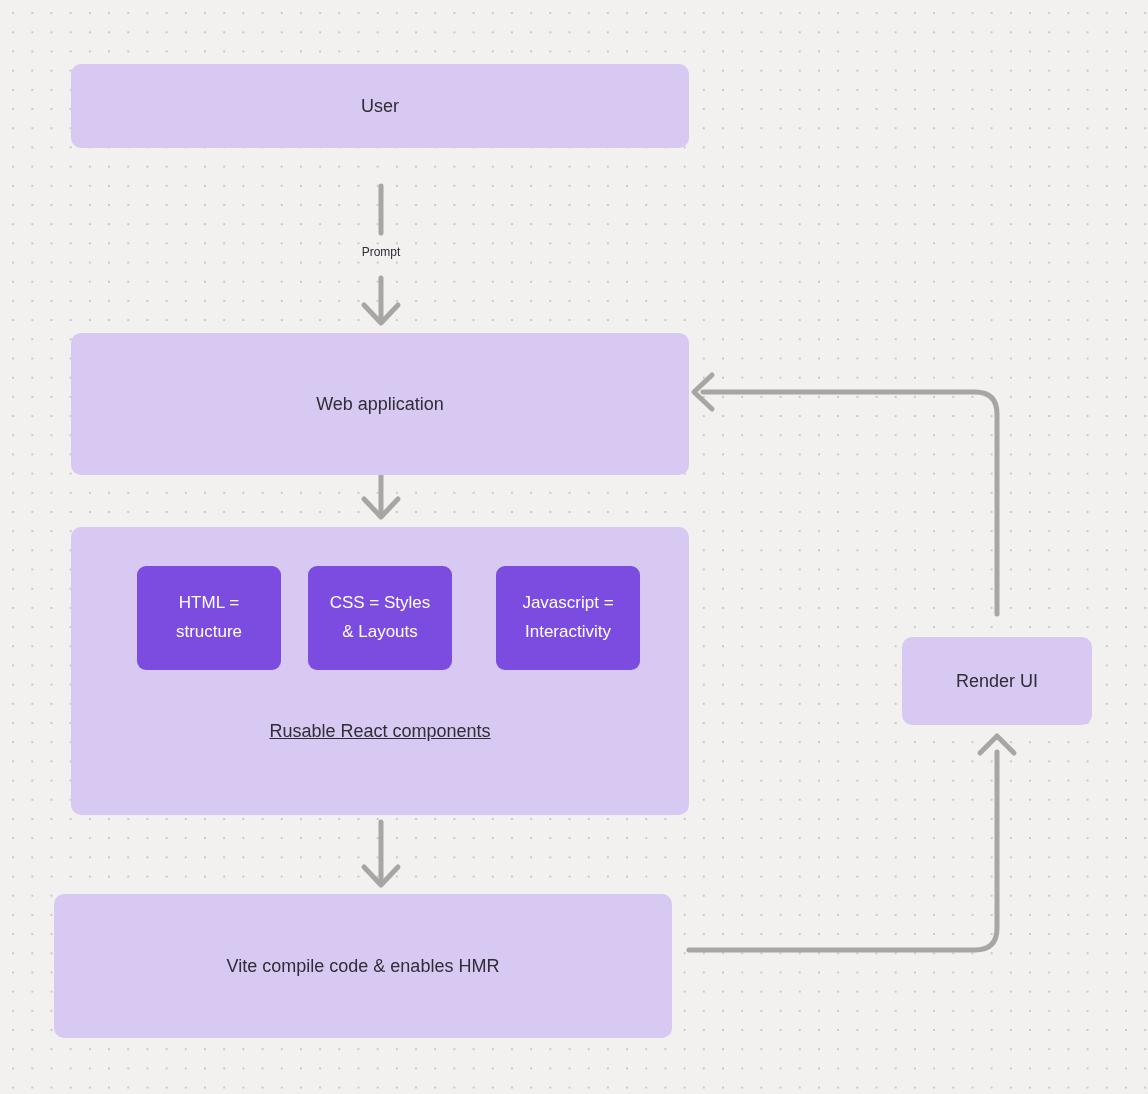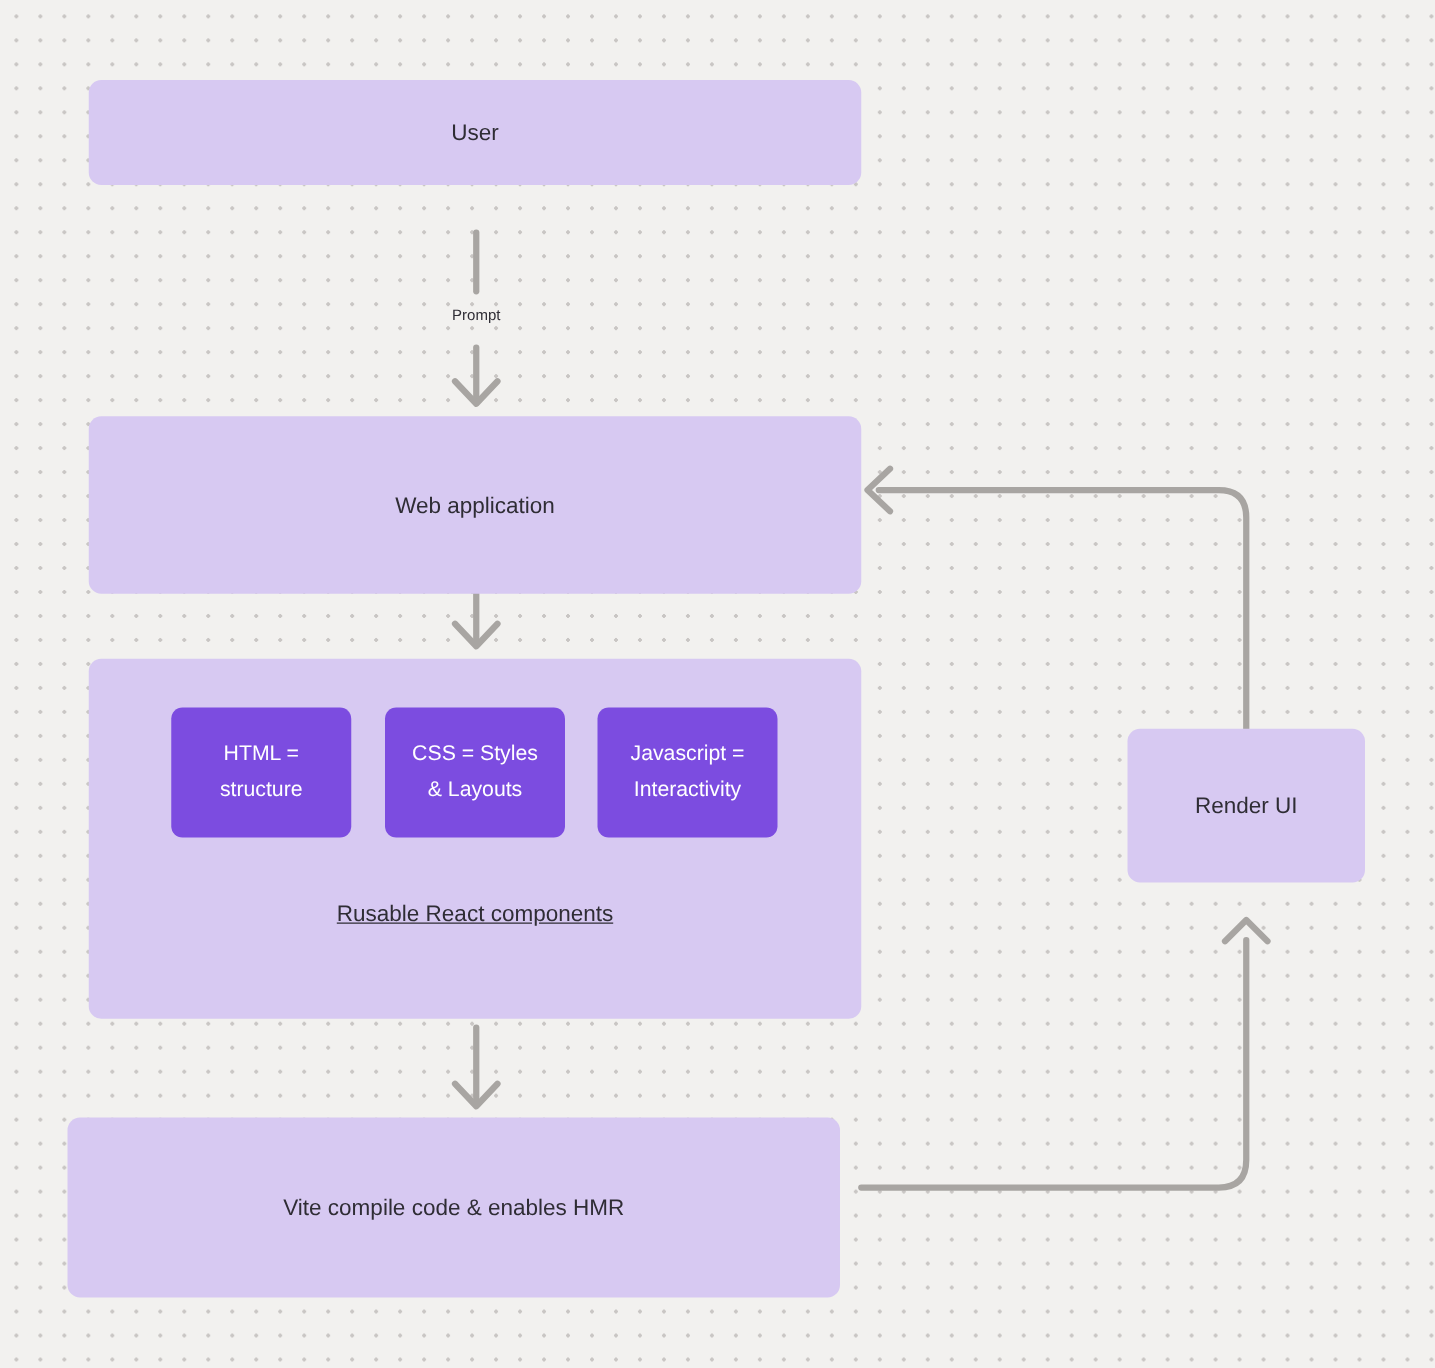--- a/index.html
+++ b/index.html
@@ -34,39 +34,39 @@
     justify-content:center;
     text-align:center;
     color:var(--text-dark);
     font-size:18px;
     line-height:1.35;
   }
   .node-user{left:71px;top:64px;width:618px;height:84px;}
   .node-webapp{left:71px;top:333px;width:618px;height:142px;}
   .node-components{left:71px;top:527px;width:618px;height:288px;display:block;padding-left:44px;}
   .node-vite{left:54px;top:894px;width:618px;height:144px;}
-  .node-renderui{left:902px;top:583px;width:190px;height:123px;justify-content:center;}
+  .node-renderui{left:902px;top:637px;width:190px;height:88px;justify-content:center;}
   .sub-node{
     position:absolute;
     top:39px;
     width:144px;height:104px;
     background:var(--node-fill-dark);
     border-radius:9px;
     display:flex;
     flex-direction:column;
     align-items:center;
     justify-content:center;
     color:var(--text-light);
     font-size:17px;
     line-height:1.68;
     text-align:center;
   }
   .sub-node-1{left:66px;}
   .sub-node-2{left:237px;text-align:right;}
-  .sub-node-3{left:407px;}
+  .sub-node-3{left:425px;}
   .components-caption{
     position:absolute;
     left:0;right:0;
     top:192px;
     text-align:center;
     color:var(--text-dark);
     font-size:18px;
     text-decoration:underline;
   }
   .edge-label{

